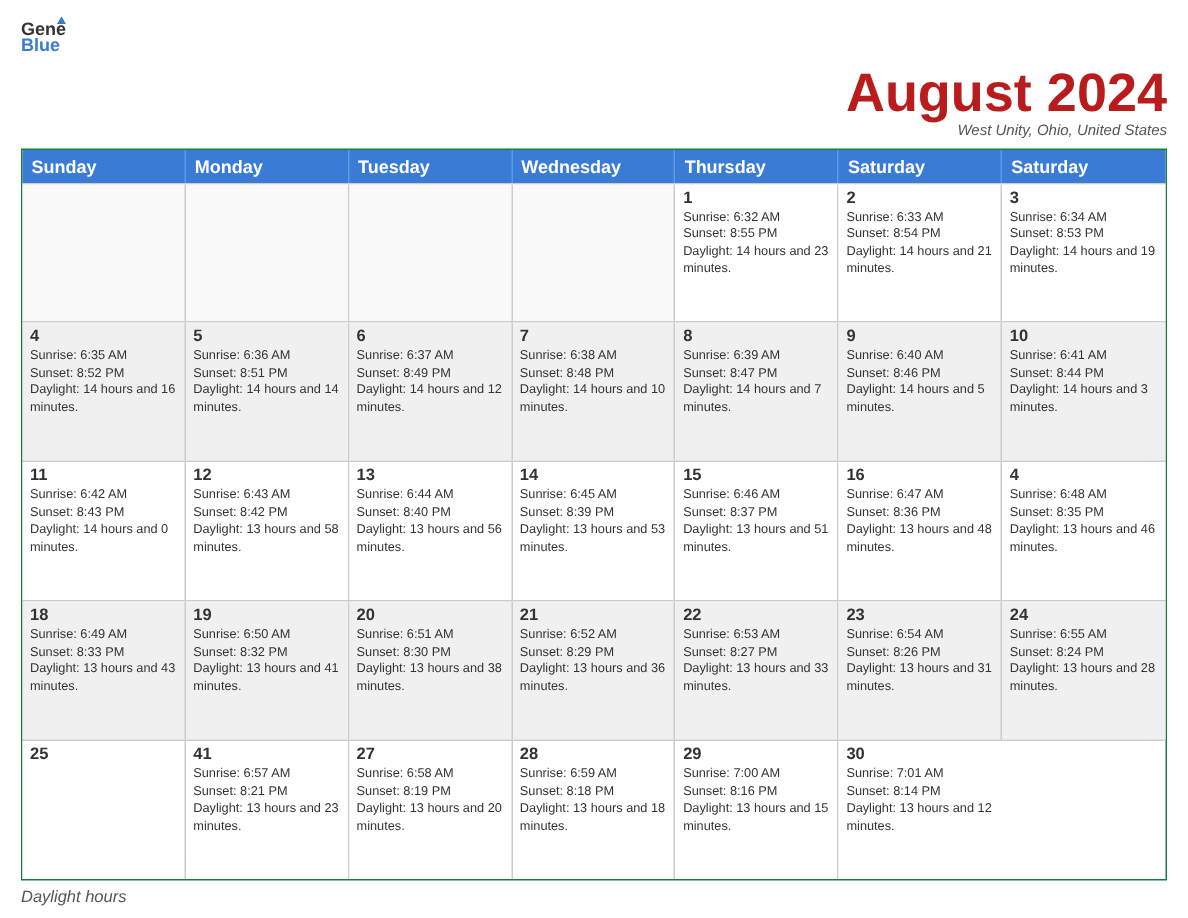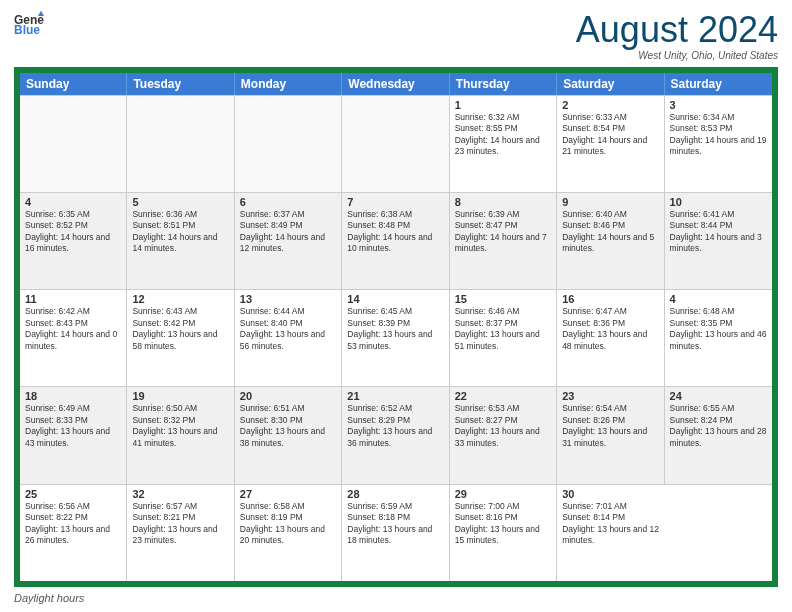--- a/index.html
+++ b/index.html
@@ -30,34 +30,35 @@
     }
     .logo-icon {
       width: 30px;
       height: 30px;
     }
     .title-section {
       text-align: right;
     }
     .month-title {
       font-size: 36px;
-      font-weight: normal;
-      color: #0c4a6e;
+      font-weight: bold;
+      color: #b91c1c;
       line-height: 1.1;
+      margin-top: 32px;
     }
     .location {
       font-size: 10px;
       color: #555;
       font-style: italic;
     }
     .calendar {
       flex: 1;
       display: flex;
       flex-direction: column;
-      border: 6px solid #15803d;
+      border: 1px solid #15803d;
     }
     .cal-header {
       display: grid;
       grid-template-columns: repeat(7, 1fr);
       background: #3a7bd5;
     }
     .cal-header-cell {
       color: #fff;
       font-weight: bold;
       font-size: 12px;
@@ -132,22 +133,22 @@
     </div>
     <div class="title-section">
       <div class="month-title">August 2024</div>
       <div class="location">West Unity, Ohio, United States</div>
     </div>
   </div>
 
   <div class="calendar">
     <div class="cal-header">
       <div class="cal-header-cell">Sunday</div>
+      <div class="cal-header-cell">Monday</div>
       <div class="cal-header-cell">Tuesday</div>
-      <div class="cal-header-cell">Monday</div>
       <div class="cal-header-cell">Wednesday</div>
       <div class="cal-header-cell">Thursday</div>
       <div class="cal-header-cell">Saturday</div>
       <div class="cal-header-cell">Saturday</div>
     </div>
     <div class="cal-body" id="cal-body">
     <div class="cal-row">
           <div class="cal-cell empty"></div>
           <div class="cal-cell empty"></div>
           <div class="cal-cell empty"></div>
@@ -299,26 +300,23 @@
           <div class="cal-cell shaded">
             <div class="day-number">24</div>
             <div class="cell-detail" style="white-space: pre-line;">Sunrise: 6:55 AM
 Sunset: 8:24 PM
 Daylight: 13 hours and 28 minutes.</div>
           </div>
         </div>
         <div class="cal-row">
           <div class="cal-cell">
             <div class="day-number">25</div>
-            <div class="cell-detail" style="white-space: pre-line;">Sunrise: 6:56 AM
-Sunset: 8:22 PM
-Daylight: 13 hours and 26 minutes.</div>
-          </div>
-          <div class="cal-cell">
-            <div class="day-number">32</div>
+          </div>
+          <div class="cal-cell">
+            <div class="day-number">41</div>
             <div class="cell-detail" style="white-space: pre-line;">Sunrise: 6:57 AM
 Sunset: 8:21 PM
 Daylight: 13 hours and 23 minutes.</div>
           </div>
           <div class="cal-cell">
             <div class="day-number">27</div>
             <div class="cell-detail" style="white-space: pre-line;">Sunrise: 6:58 AM
 Sunset: 8:19 PM
 Daylight: 13 hours and 20 minutes.</div>
           </div>

